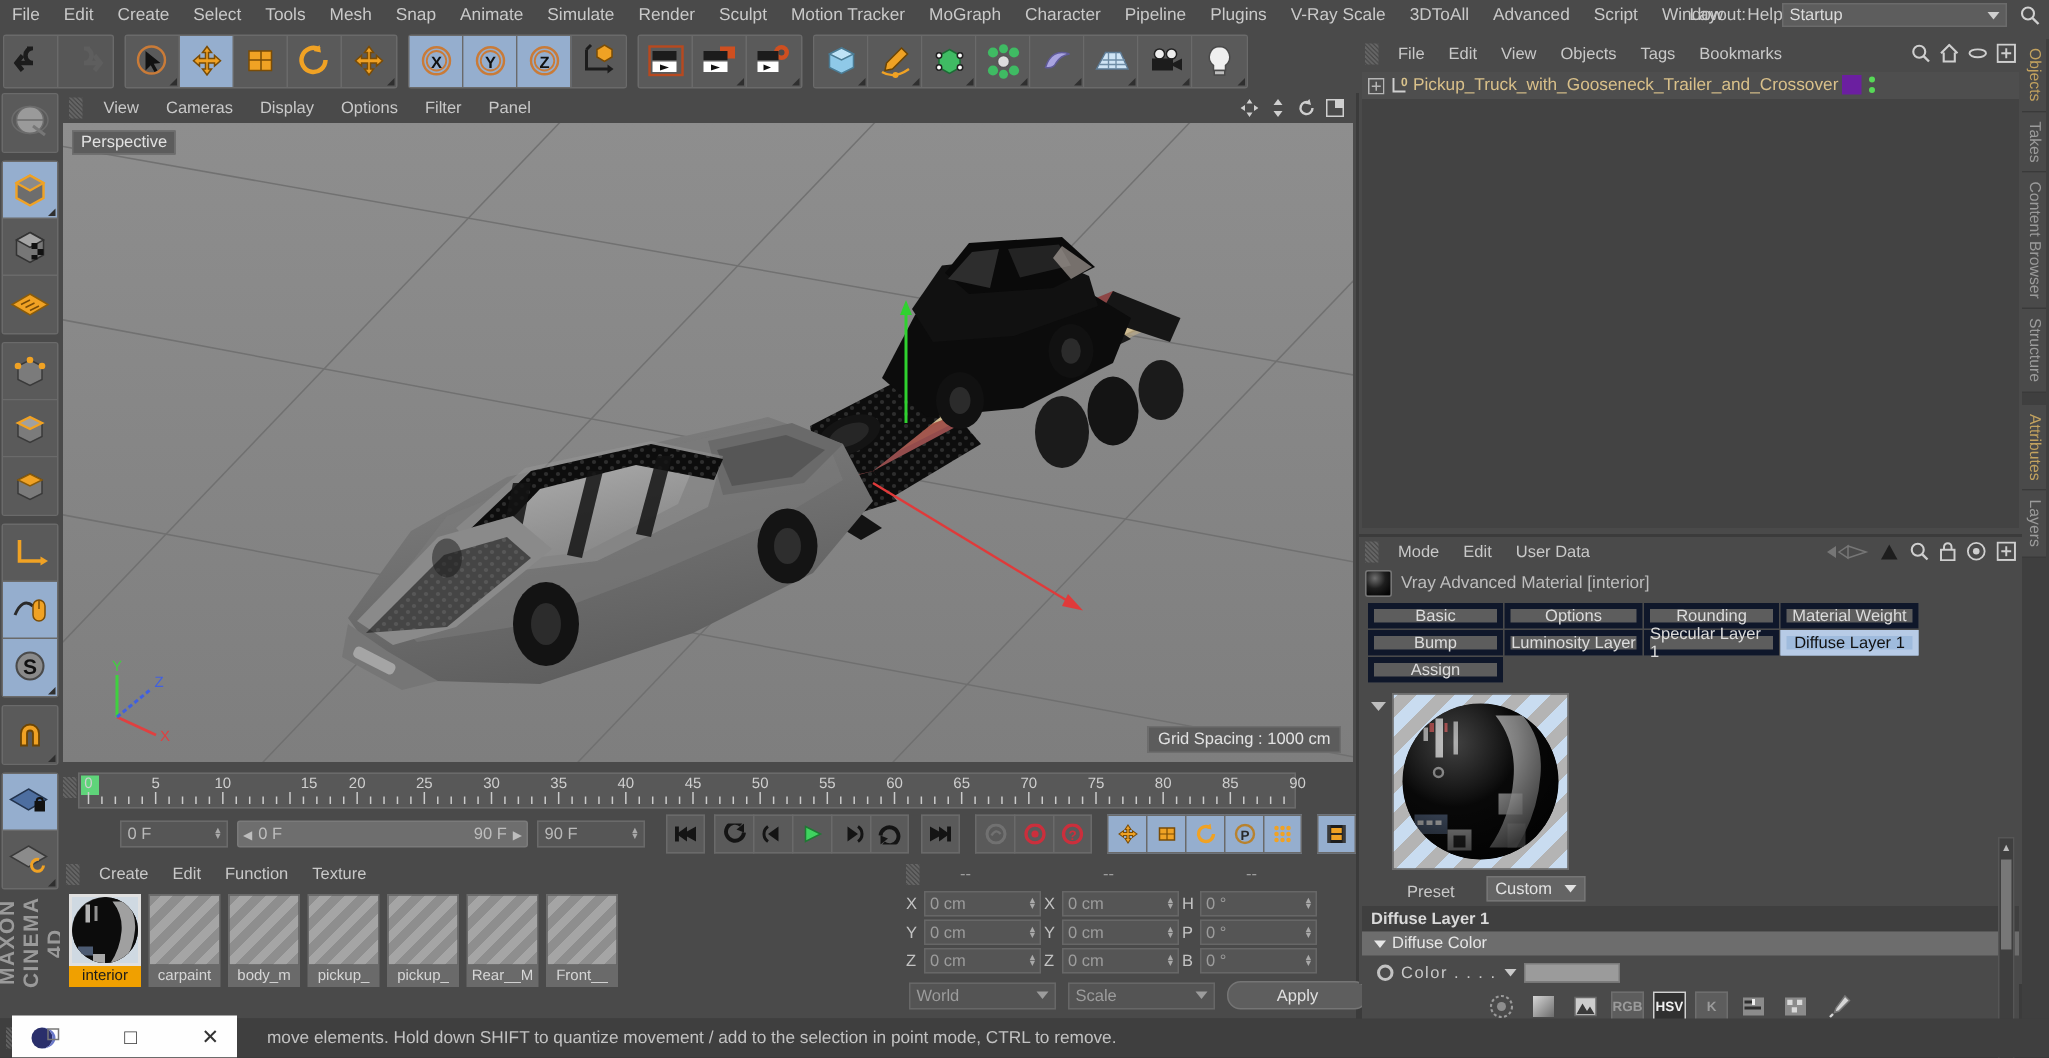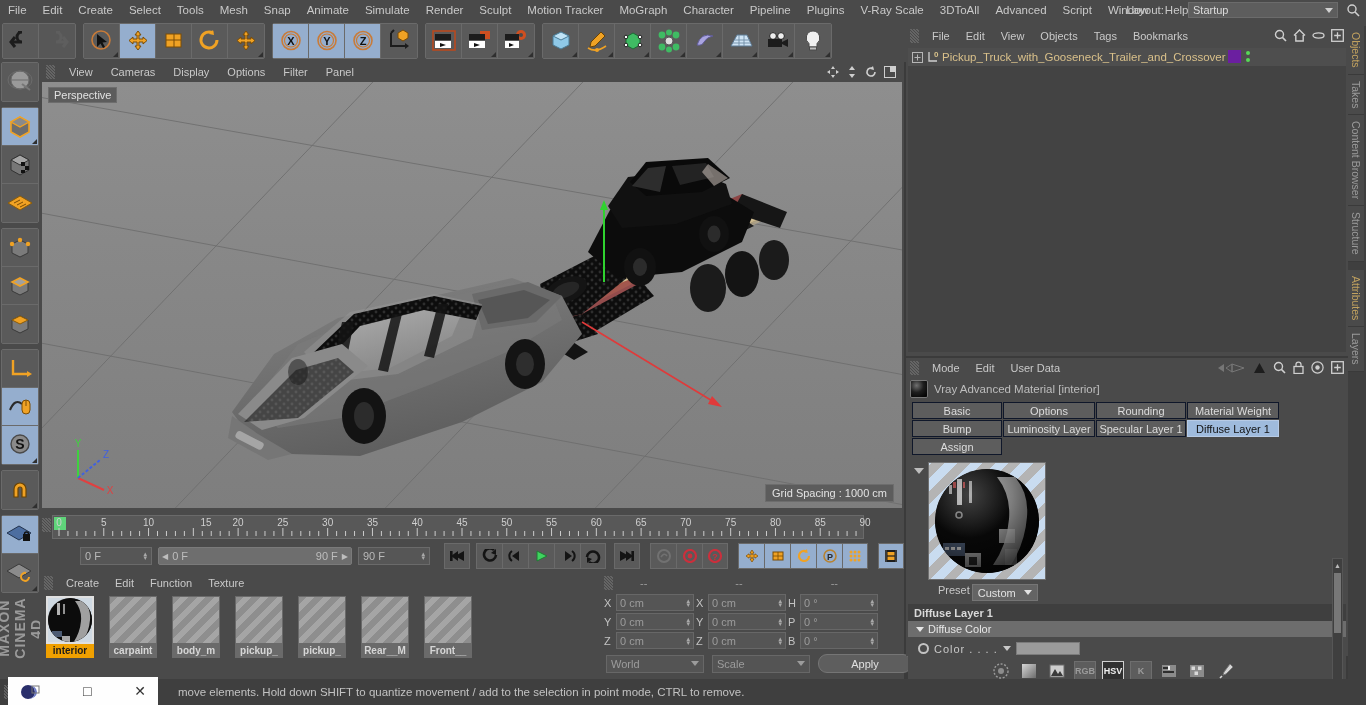--- a/index.html
+++ b/index.html
@@ -105,21 +105,21 @@
   .pbtn{width:26px;height:26px;background:#5a5a5a;border:1px solid #6a6a6a;display:flex;align-items:center;justify-content:center;}
   .pgroup{display:flex;margin-left:6px;}
   .pgroup .pbtn{border-right:none;}
   .pgroup .pbtn:last-child{border-right:1px solid #6a6a6a;}
   .pbtn.on{background:#95aece;}
 
   
   .matwrap{position:absolute;left:40px;top:574px;width:560px;height:105px;background:#4a4a4a;}
   .matmenu{height:18px;display:flex;align-items:center;padding-left:4px;}
   .matmenu .menu span{padding:0 8px;}
-  .matlist{position:absolute;left:6px;top:22px;display:flex;gap:15px;font-weight:bold;}
+  .matlist{position:absolute;left:6px;top:22px;display:flex;gap:5px;}
   .matitem{width:48px;}
   .matthumb{
     width:48px;height:48px;border:1px solid #6a6a6a;
     background:repeating-linear-gradient(-45deg,#8e8e8e 0 6px,#a5a5a5 6px 12px);
   }
   .matthumb.sel{border:2px solid #e0e0e0;}
   .matname{
     font-size:10px;color:#d6d6d6;text-align:center;background:#6a6a6a;
     overflow:hidden;white-space:nowrap;height:14px;line-height:14px;
   }
@@ -169,38 +169,38 @@
   .attrwrap{position:absolute;left:906px;top:358px;width:442px;height:298px;background:#4a4a4a;}
   .attrmenu{height:20px;display:flex;align-items:center;padding-left:4px;position:relative;}
   .attrmenu .menu span{padding:0 8px;}
   .attricons{position:absolute;right:4px;top:3px;display:flex;gap:7px;align-items:center;}
   .attrtitle{display:flex;align-items:center;height:22px;padding-left:4px;gap:6px;background:#4a4a4a;}
   .attrtitle .ti{width:18px;height:18px;border:1px solid #777;border-radius:2px;overflow:hidden;background:#1a1a1a;}
   .attrtitle .tx{color:#bdbdbd;font-size:11.5px;}
   .tabgrid{padding:2px 4px 0 6px;}
   .tabrow{display:flex;}
   .tab{
-    height:17px;background:#5d5d5d;border:1px solid #0f172a;color:#dcdcdc;font-size:11px;
+    height:17px;background:#5d5d5d;border:4px solid #0f172a;color:#dcdcdc;font-size:11px;
     display:flex;align-items:center;justify-content:center;margin-right:1px;margin-bottom:1px;
   }
   .tab.active{background:#9fbbdd;color:#111;border-color:#b7cbe6;}
   .attrpanel{position:absolute;left:2px;top:100px;width:438px;height:245px;background:#4a4a4a;}
   .prevrow{display:flex;padding:4px 0 0 6px;align-items:flex-start;}
   .tri{width:0;height:0;border-left:5px solid transparent;border-right:5px solid transparent;border-top:6px solid #bdbdbd;margin:6px 4px 0 0;}
   .preview{
     width:118px;height:118px;border:1px solid #6f6f6f;
     background:repeating-linear-gradient(-45deg,#c9dcf0 0 9px,#b4b4b4 9px 18px);
     display:flex;align-items:center;justify-content:center;
   }
   .preview .ball{
     width:104px;height:104px;border-radius:50%;
     background:radial-gradient(circle at 36% 26%, #757575 0%, #2a2a2a 38%, #080808 80%);
     position:relative;overflow:hidden;
   }
-  .presetrow{display:flex;align-items:flex-start;gap:2px;padding:4px 0 0 30px;}
+  .presetrow{display:flex;align-items:flex-end;gap:21px;padding:4px 0 0 30px;}
   .presetbox{height:17px;background:#646464;border:1px solid #757575;color:#e2e2e2;font-size:11px;display:flex;align-items:center;gap:8px;padding:0 5px;}
   .sechdr{height:17px;background:#3f3f3f;color:#d9d9d9;font-size:11px;display:flex;align-items:center;padding-left:6px;font-weight:bold;margin-top:3px;}
   .subhdr{height:16px;background:#6d6d6d;color:#e6e6e6;font-size:11px;display:flex;align-items:center;padding-left:8px;gap:4px;}
   .tridown{width:0;height:0;border-left:4px solid transparent;border-right:4px solid transparent;border-top:5px solid #e6e6e6;}
   .colorrow{display:flex;align-items:center;gap:5px;padding:5px 0 0 10px;}
   .radio{width:11px;height:11px;border-radius:50%;border:2px solid #c3c3c3;}
   .dotlab{color:#c9c9c9;font-size:11px;letter-spacing:1px;}
   .colorswatch{width:64px;height:13px;background:#9b9b9b;border:1px solid #7b7b7b;}
   .modebar{display:flex;align-items:center;gap:6px;padding:6px 0 0 82px;}
   .mbtn{width:22px;height:20px;background:#5d5d5d;border:1px solid #6e6e6e;display:flex;align-items:center;justify-content:center;font-size:9px;color:#9b9b9b;font-weight:bold;}

